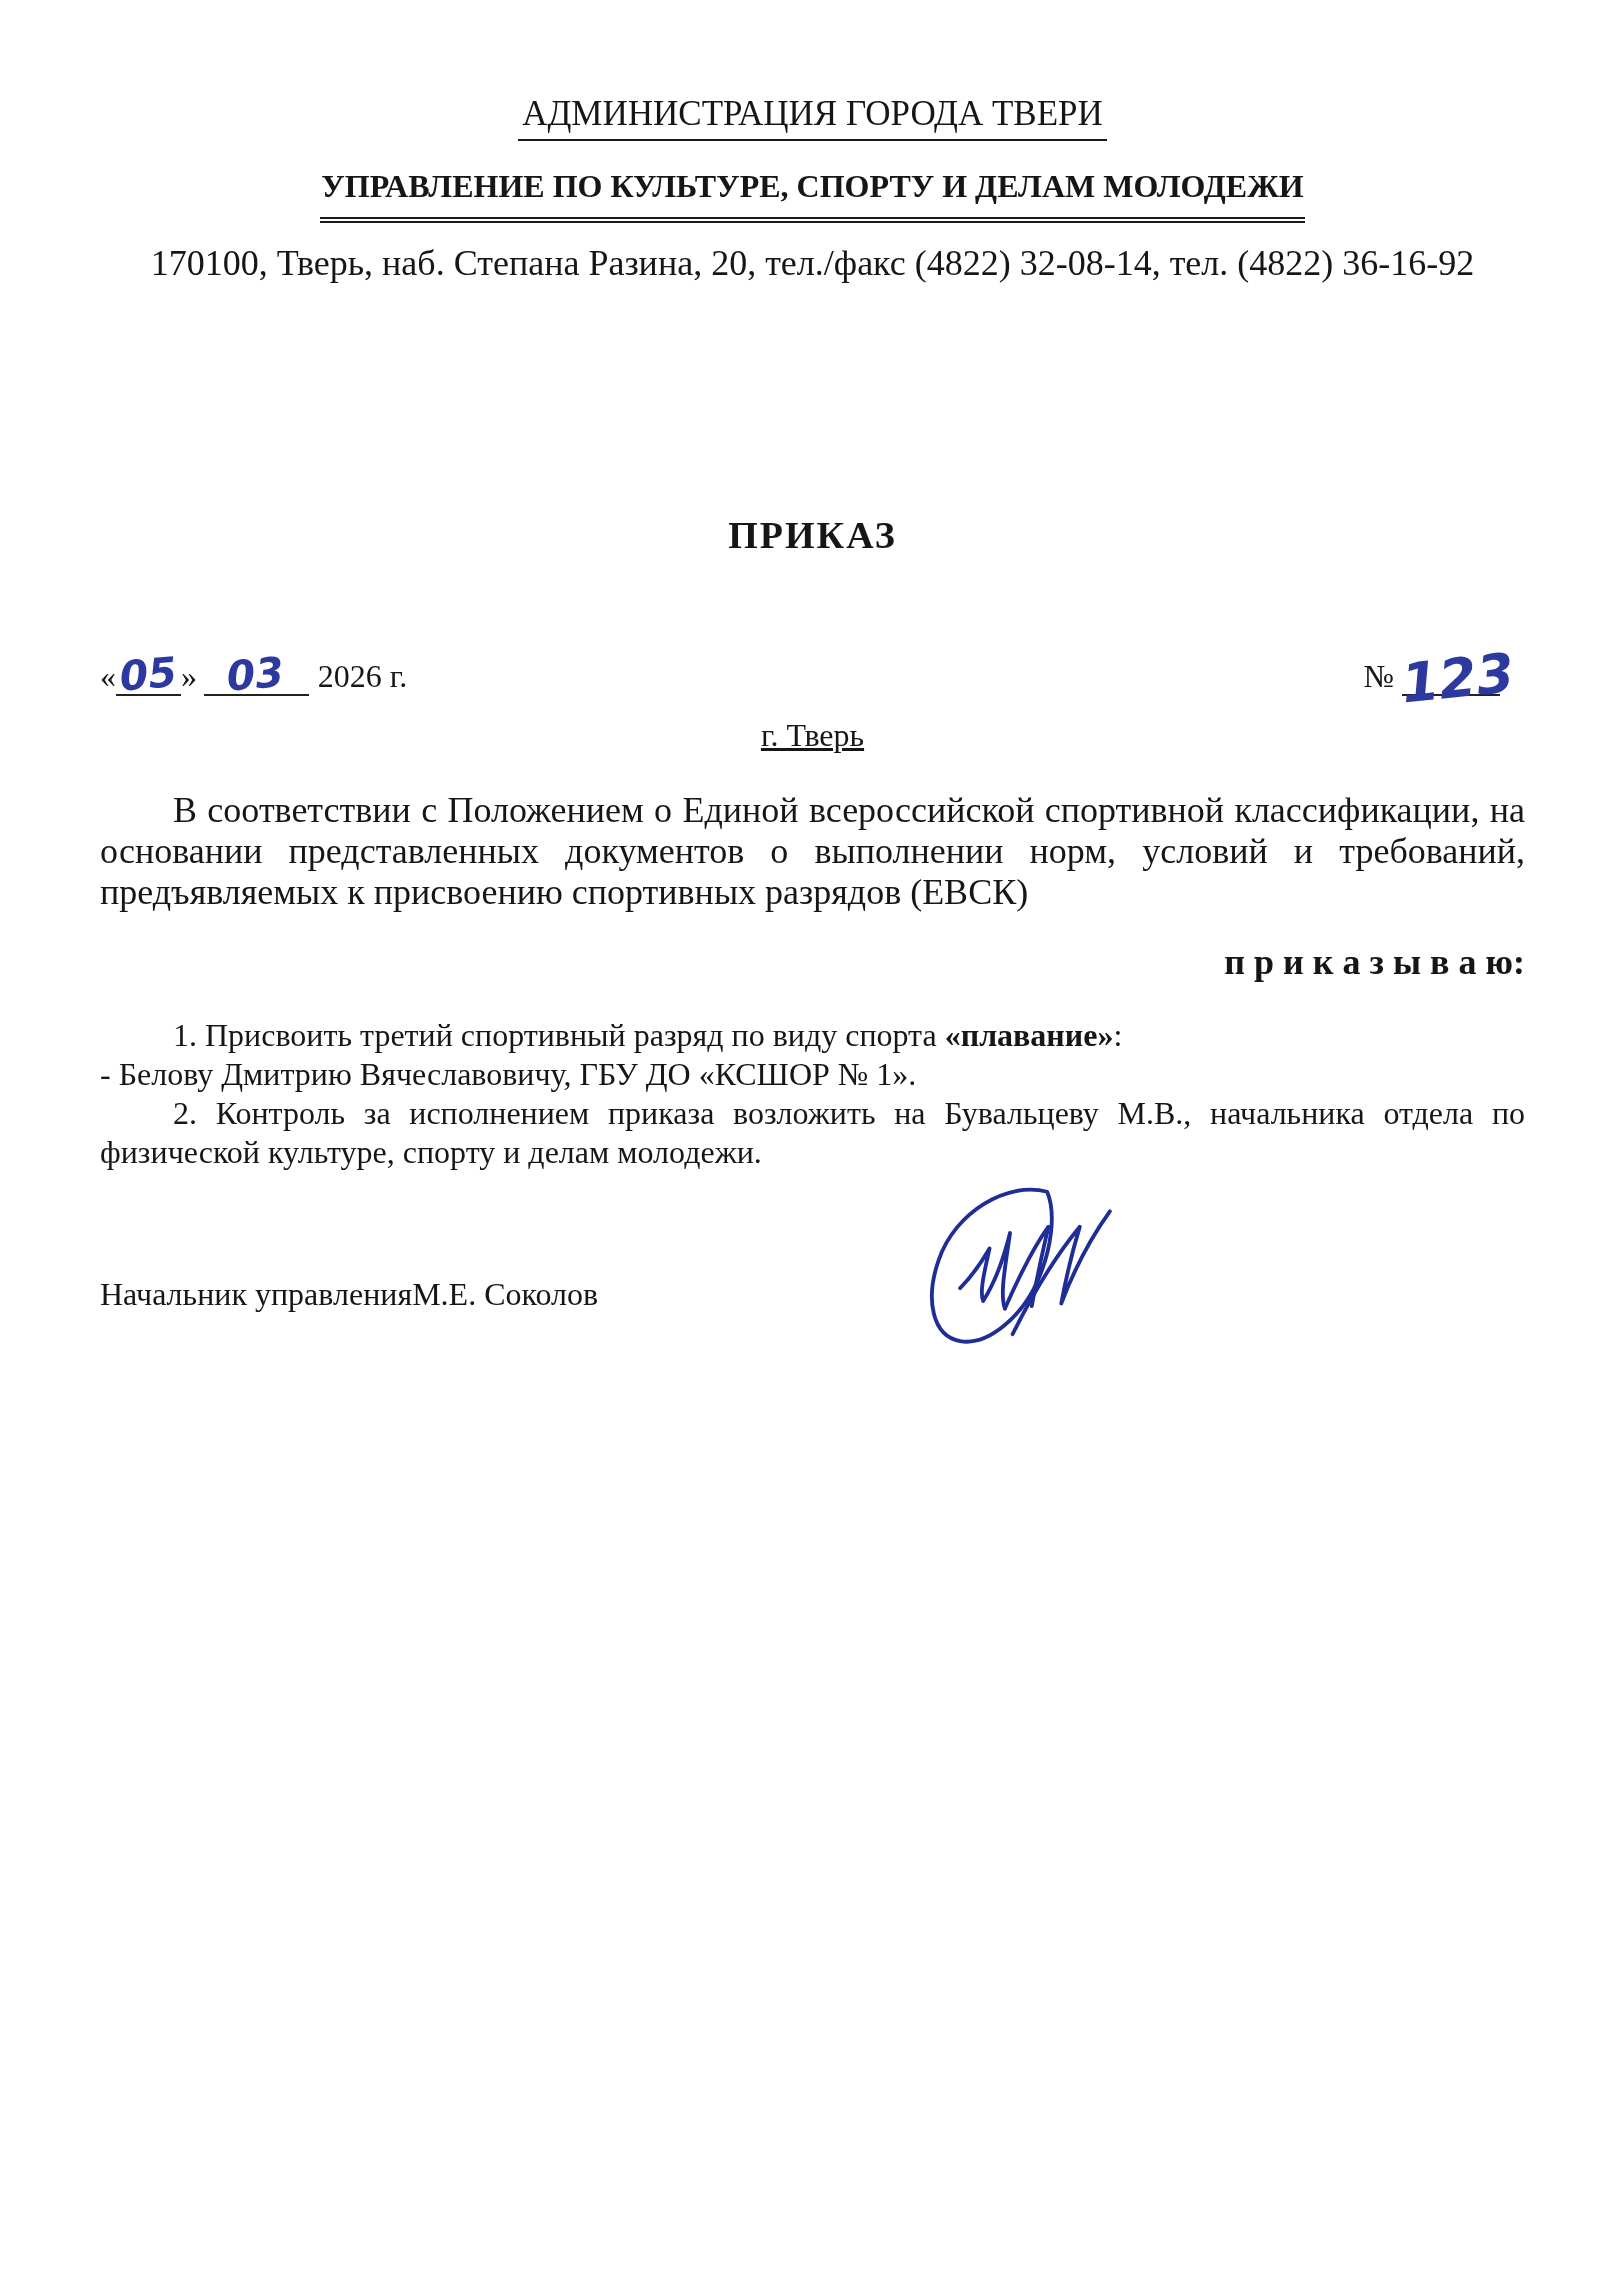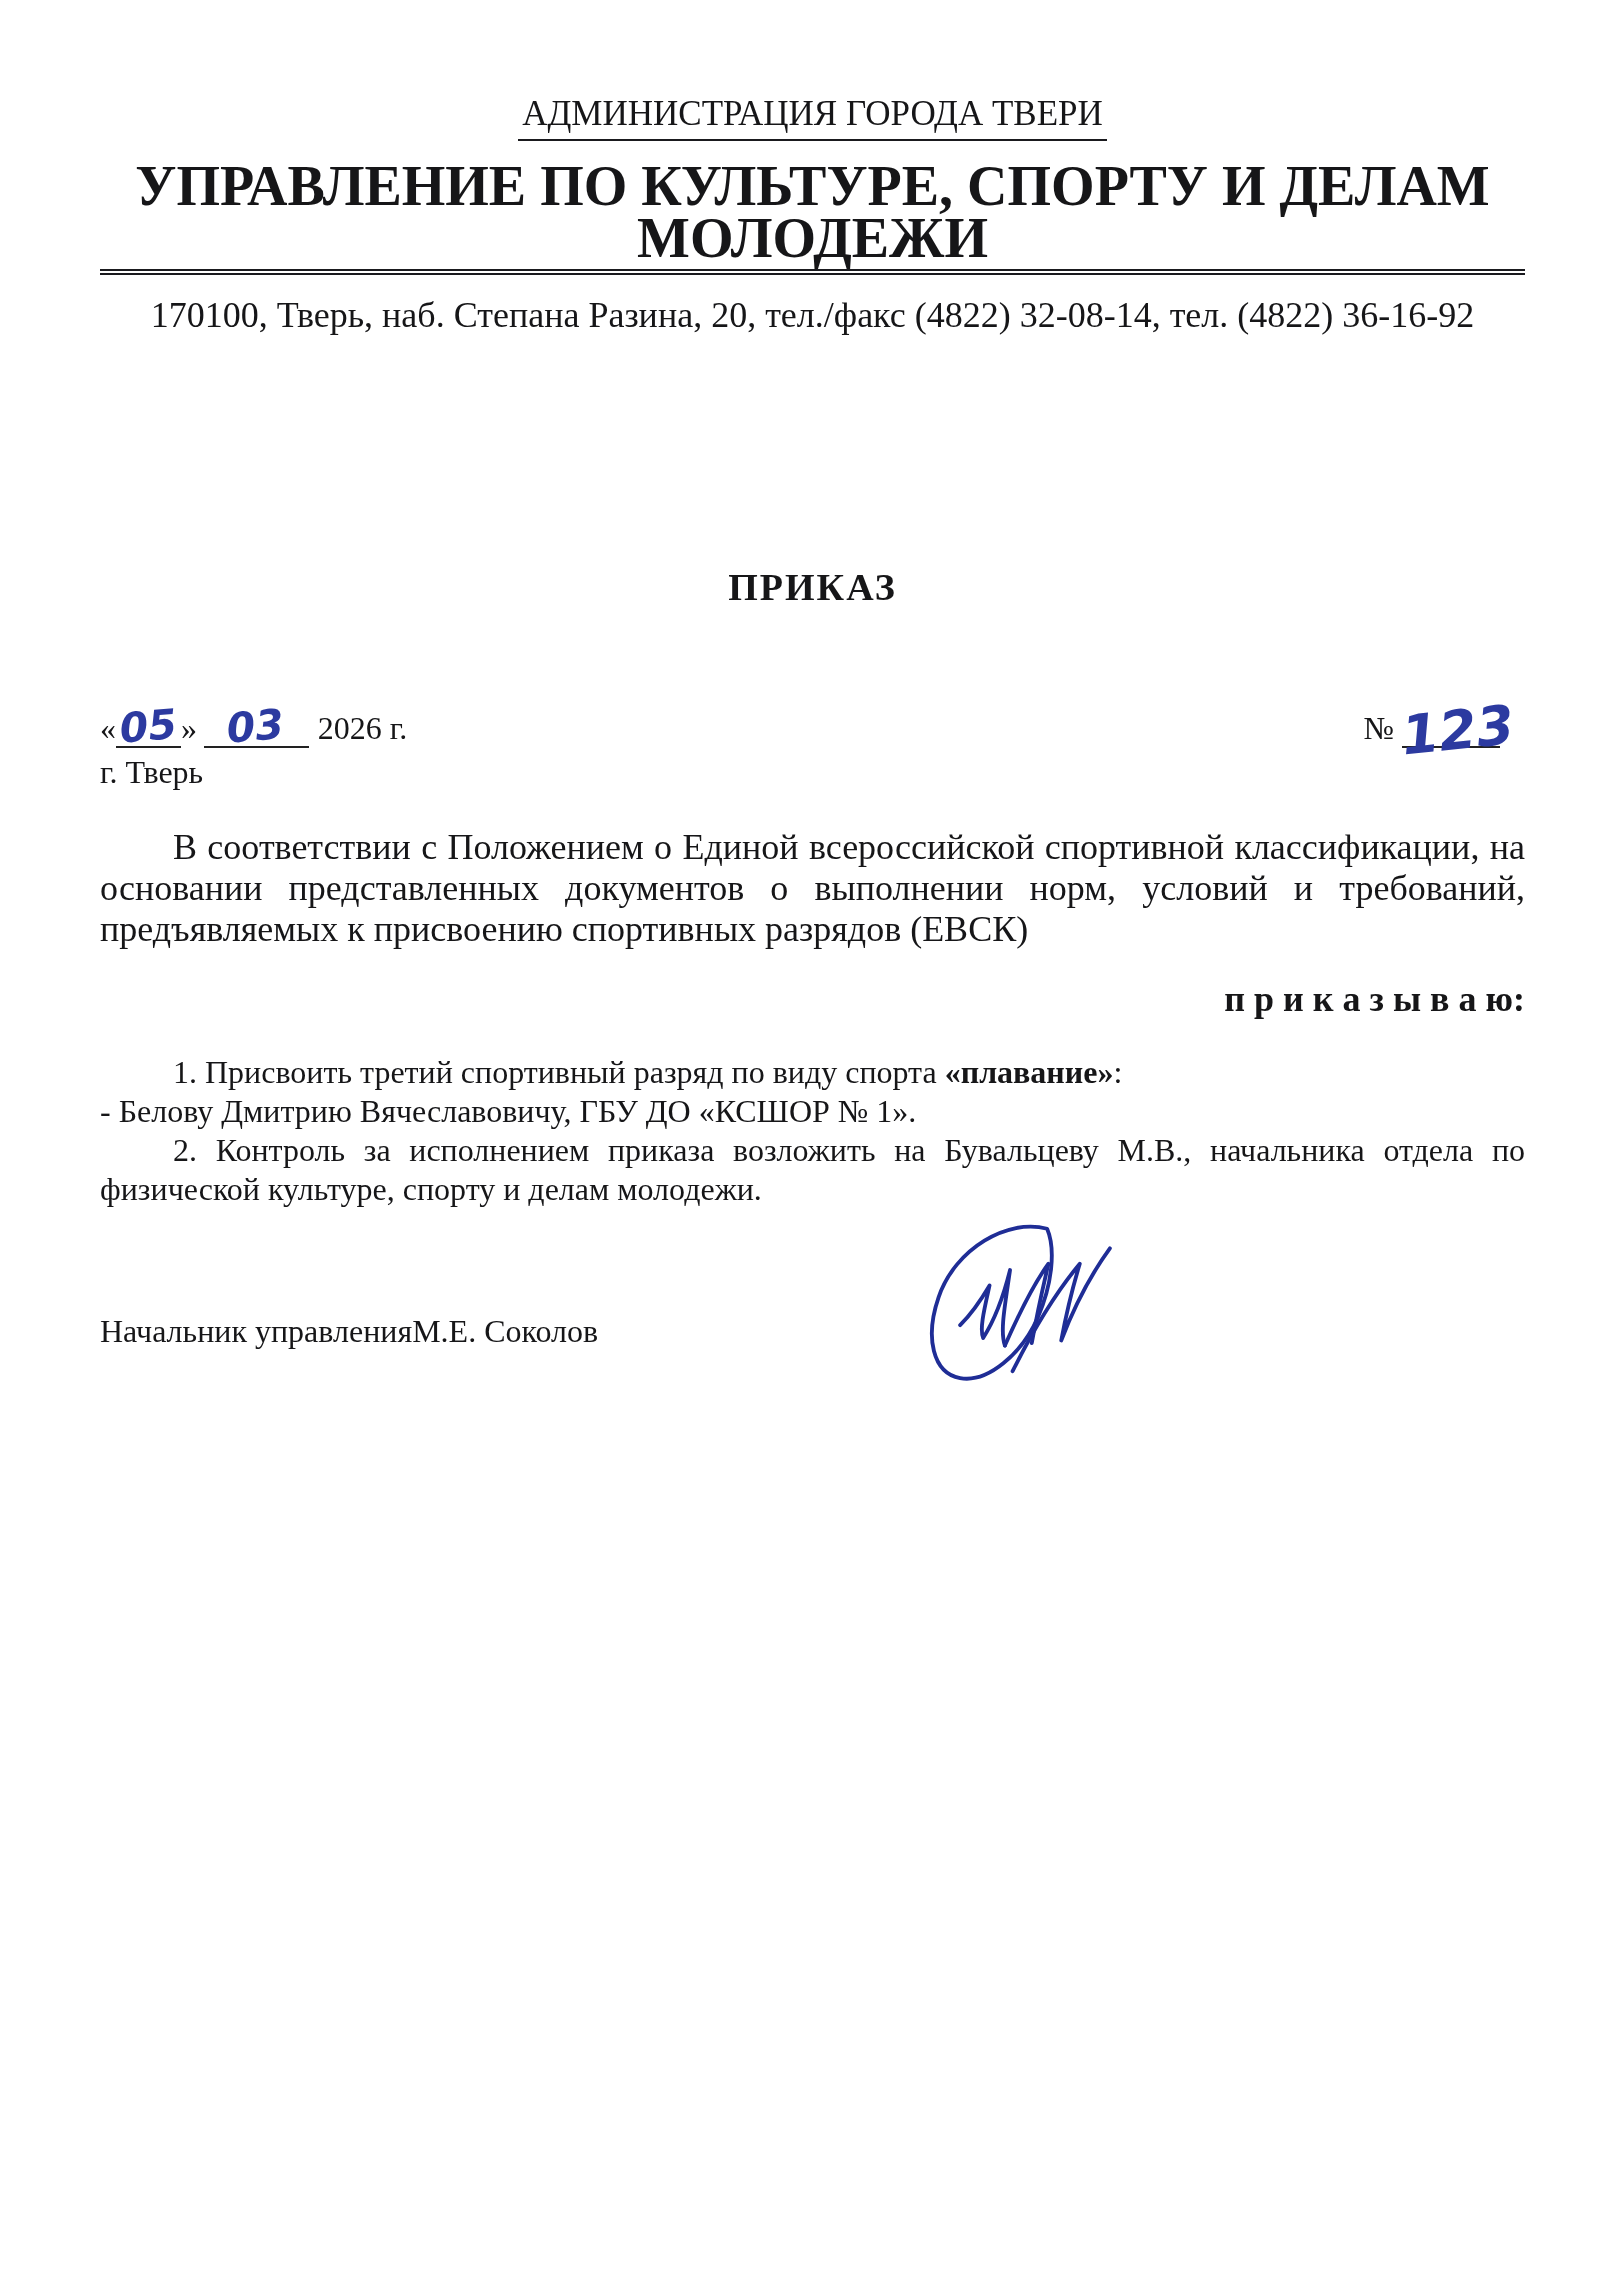--- a/index.html
+++ b/index.html
@@ -15,21 +15,21 @@
     position:absolute;inset:0;
     padding:92px 98px 0 100px;
     box-sizing:border-box;
   }
   
   .org1{ text-align:center; font-size:35px; line-height:44px; }
   .org1 .uline{
     display:inline-block; padding:0 3.9px 2.6px 3.9px;
     border-bottom:2px solid #1a1a1e;
   }
-  .org2{ text-align:center; font-size:56px; line-height:52px; font-weight:bold; margin-top:19.6px; }
+  .org2{ text-align:center; font-size:32px; line-height:52px; font-weight:bold; margin-top:19.6px; }
   .org2 .uline{
     display:inline-block; padding:0 1.3px 5.2px 1.3px;
     border-bottom:6.5px double #1a1a1e;
   }
   .address{ text-align:center; font-size:36px; line-height:33px; margin-top:23.6px; }
 
   
   .doctype{
     text-align:center; font-size:38px; line-height:47px;
     font-weight:bold; letter-spacing:2px; margin-top:232px;
@@ -53,21 +53,21 @@
     font-family:"DejaVu Sans", sans-serif;
     font-style:italic; font-weight:bold;
     color:#2c3aa0; display:inline-block; line-height:1;
   }
   .hand-sm{ font-size:41px; transform:rotate(-5deg) translateY(-2.6px); }
   .hand-lg{ font-size:54px; transform:rotate(-6deg) translateY(-5.2px); }
   .num-group{ margin-right:25px; white-space:nowrap; }
   .date-group{ white-space:nowrap; }
 
   
-  .place{ font-size:32px; line-height:40px; margin-top:4px; }
+  .place{ text-align:center; font-size:32px; line-height:40px; margin-top:19px;text-decoration:underline; }
   .subject{ text-align:center; font-size:32px; line-height:40px; font-weight:bold; margin-top:37px; }
   .intro{
     margin:35px 0 16px 0; font-size:36px; line-height:41px;
     text-align:justify; text-indent:73px;
   }
   .orderword{ text-align:right; font-size:36px; line-height:40px; font-weight:bold; margin-top:29px; }
   .items{ margin-top:34px; font-size:32px; line-height:39px; }
   .items p{ margin:0; text-align:justify; }
   .indent{ text-indent:73px; }
 

